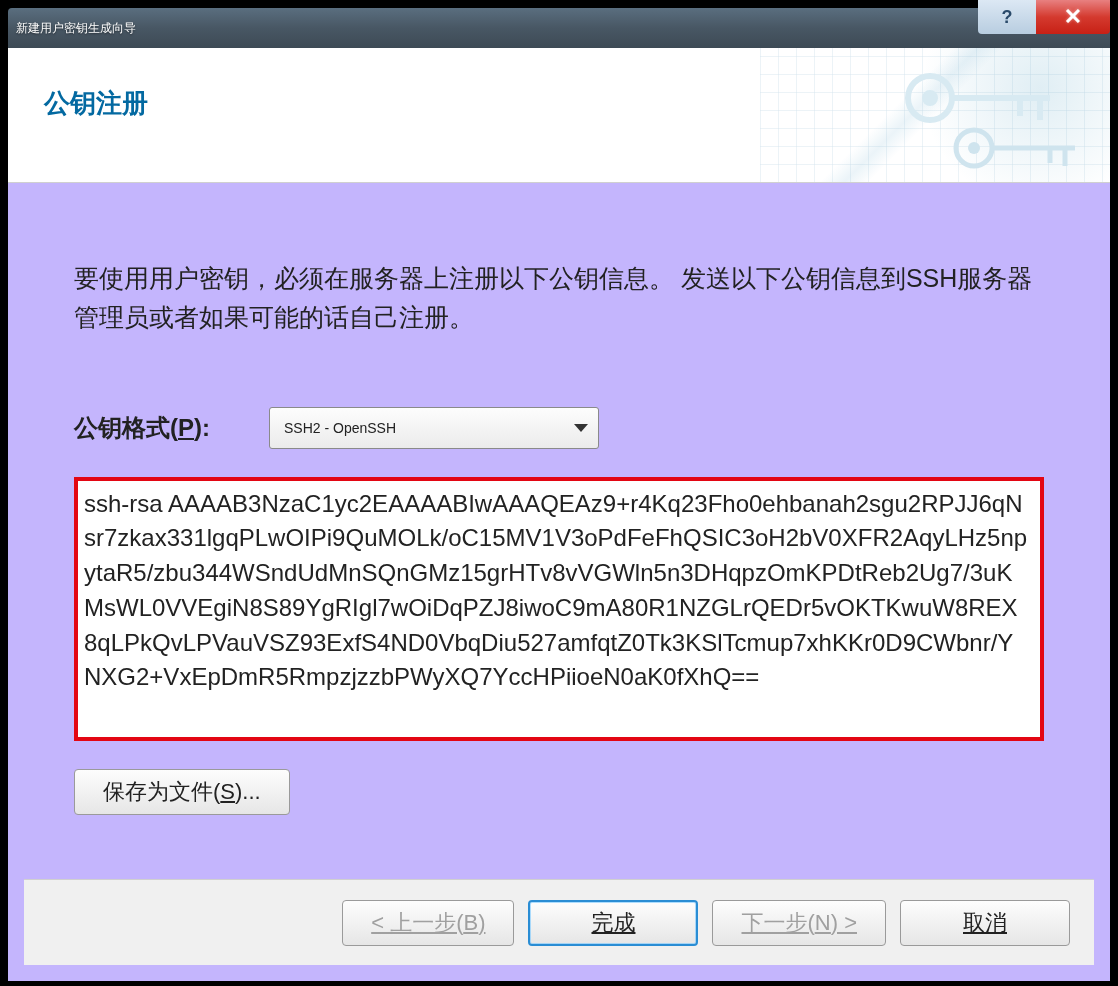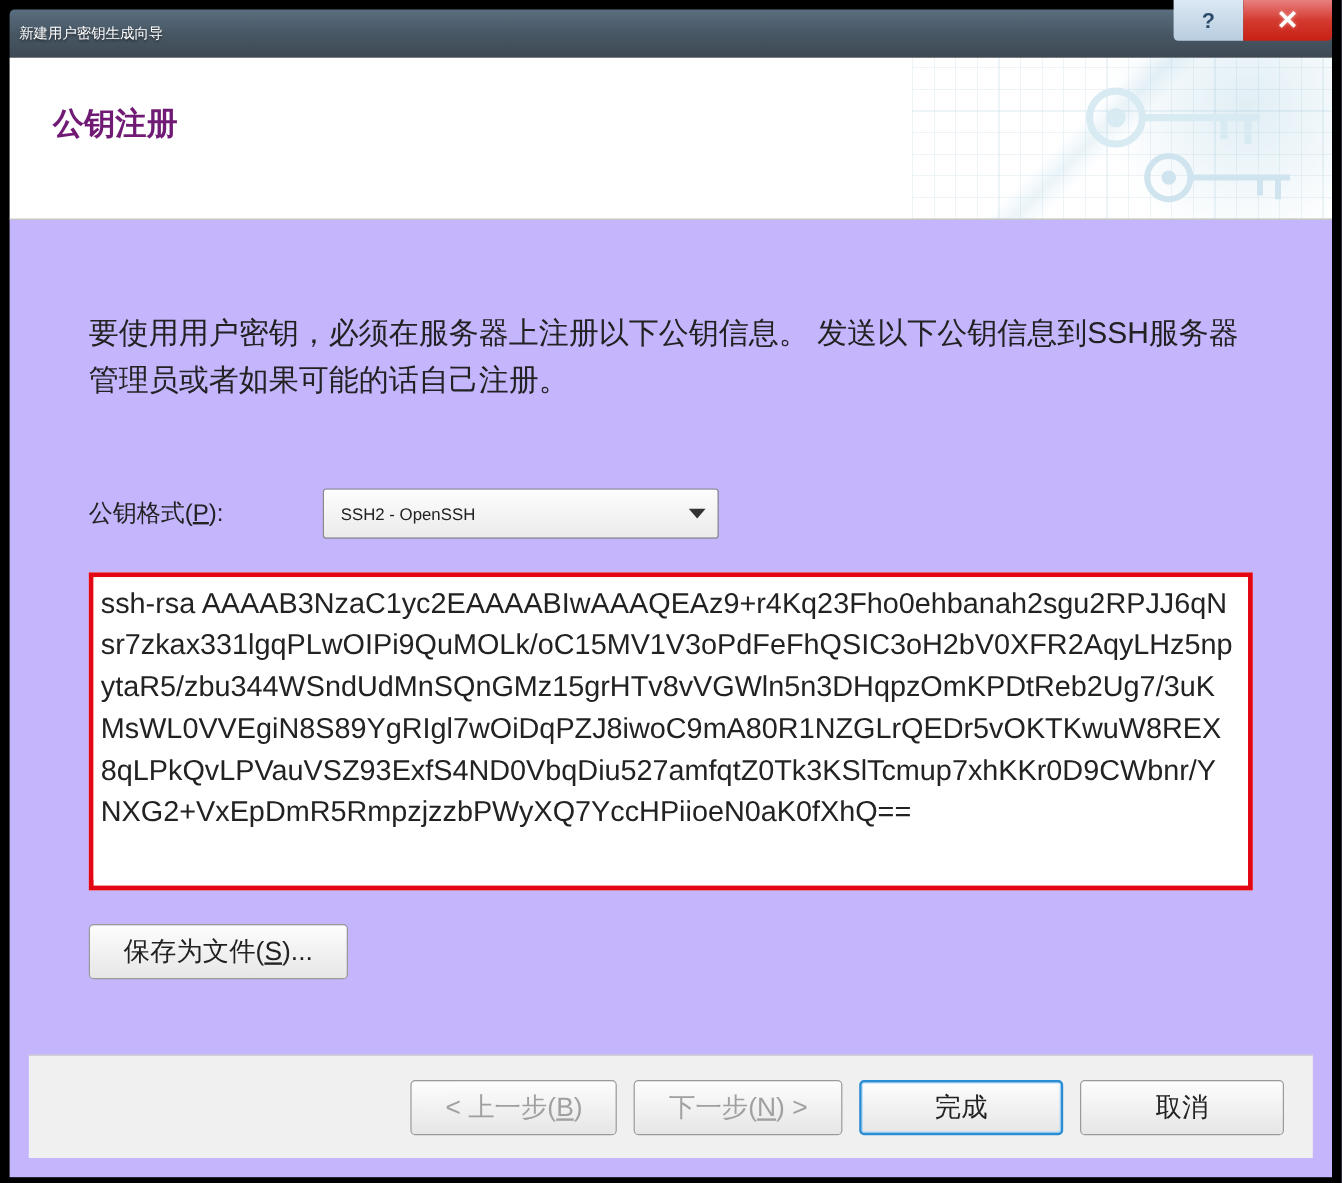--- a/index.html
+++ b/index.html
@@ -68,21 +68,21 @@
   position: relative;
   border-bottom: 1px solid #d0d0d0;
   overflow: hidden;
 }
 .header-title {
   position: absolute;
   left: 36px;
   top: 38px;
   font-size: 26px;
   font-weight: bold;
-  color: #701a75;
+  color: #0369a1;
 }
 .header-deco {
   position: absolute;
   right: 0;
   top: 0;
   width: 350px;
   height: 135px;
 }
 .deco-bg {
   position: absolute;
@@ -127,23 +127,24 @@
   color: #222;
   line-height: 1.55;
   margin-bottom: 70px;
 }
 .format-row {
   display: flex;
   align-items: center;
   margin-bottom: 28px;
 }
 .format-label {
-  font-size: 20px;
+  font-size: 24px;
   color: #222;
   width: 195px;
+  font-weight: bold;
 }
 .format-label u { text-decoration: underline; }
 .combo {
   width: 330px;
   height: 42px;
   background: linear-gradient(to bottom, #fdfdfd, #ebebeb);
   border: 1px solid #8a8a8a;
   border-radius: 3px;
   display: flex;
   align-items: center;
@@ -217,21 +218,21 @@
 .footer {
   height: 86px;
   border-top: 1px solid #d0d0d0;
   background: #f0f0f0;
   display: flex;
   align-items: center;
   justify-content: flex-end;
   gap: 14px;
   padding: 0 24px;
 }
-.footer .btn { min-width: 170px; }
+.footer .btn { min-width: 170px; text-decoration: underline; }
 </style>
 </head>
 <body>
 
 <div class="window">
 
   <div class="titlebar">
     <span class="titlebar-text">新建用户密钥生成向导</span>
     <div class="titlebar-controls">
       <button class="tbtn help">
@@ -301,23 +302,23 @@
       </div>
 
     </div>
 
     <div class="footer">
       <button class="btn disabled">
         <span>&lt; 上一步(</span>
           <u>B</u>
           <span>)</span>
       </button>
+      <button class="btn primary">完成</button>
       <button class="btn disabled">
         <span>下一步(</span>
           <u>N</u>
           <span>) &gt;</span>
       </button>
-      <button class="btn primary">完成</button>
       <button class="btn">取消</button>
     </div>
   </div>
 
 </div>
 
 </body></html>

